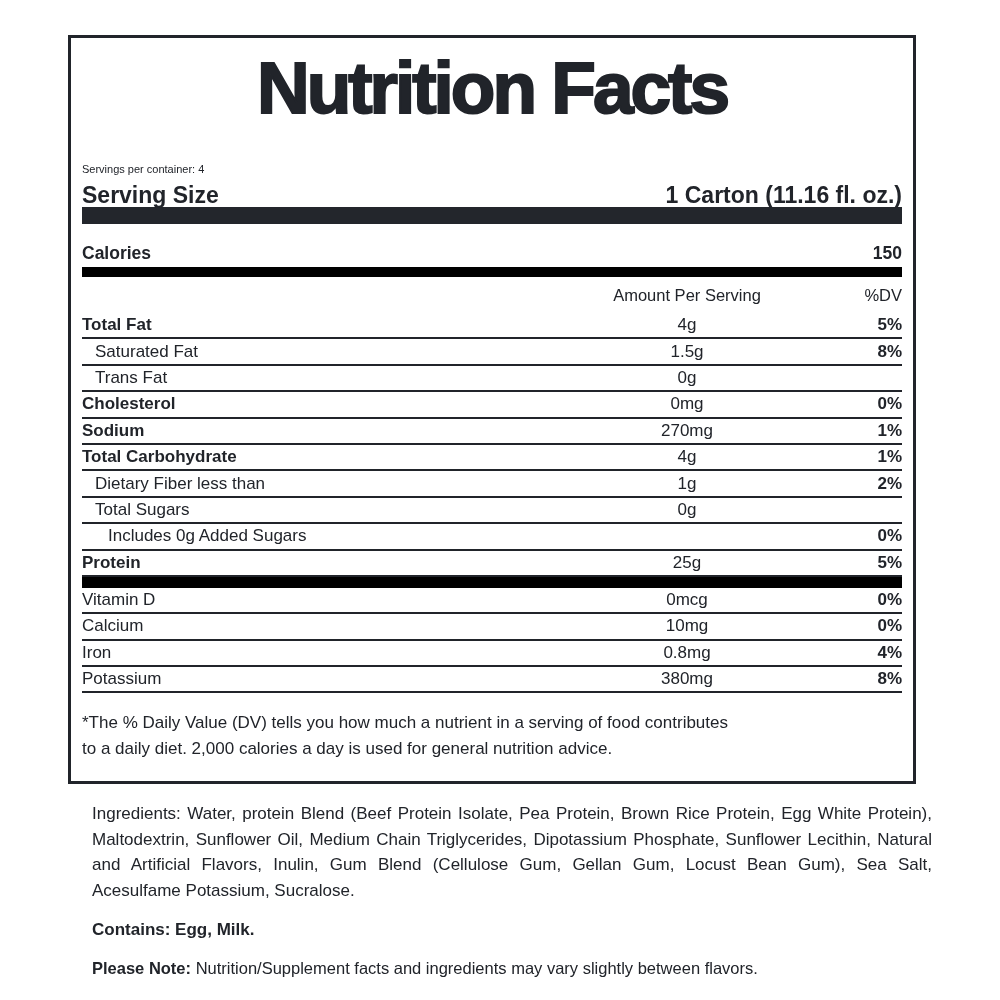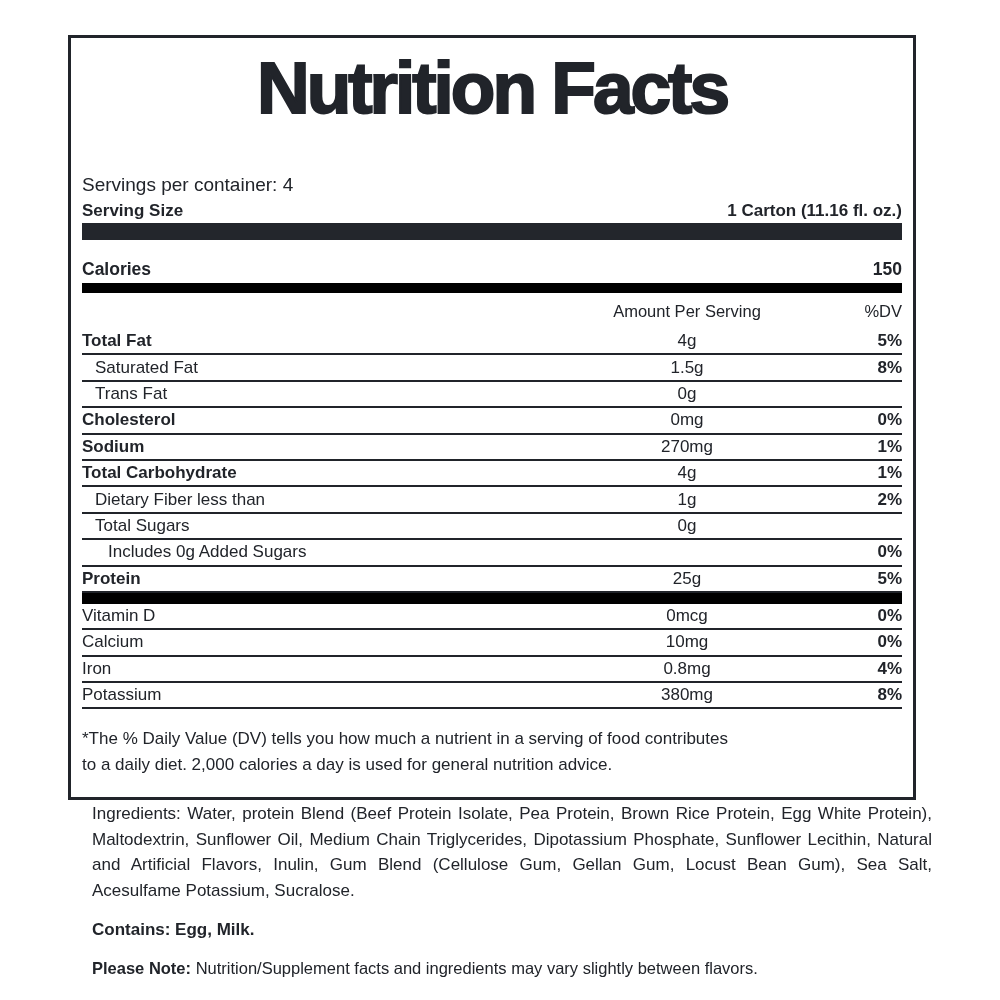--- a/index.html
+++ b/index.html
@@ -28,26 +28,26 @@
     height: 80px;
     line-height: 80px;
     text-align: center;
     font-size: 73px;
     font-weight: 900;
     letter-spacing: -3px;
     -webkit-text-stroke: 2px #21242a;
     white-space: nowrap;
   }
 
-  .servings { margin-top: 47px; font-size: 19px; line-height: 20px; }
+  .servings { margin-top: 31px; font-size: 11px; line-height: 20px; }
 
   .row-flex {
     display: flex; justify-content: space-between; align-items: center;
   }
-  .serving-size-row { margin-top: 7px; height: 18px; font-size: 17px; font-weight: bold; }
+  .serving-size-row { margin-top: 7px; height: 18px; font-size: 23px; font-weight: bold; }
 
   .bar { width: 100%; }
   .bar-charcoal { margin-top: 3px; height: 17px; background: #23262c; }
   .bar-black-1  { margin-top: 5px; height: 10px; background: #000000; }
   .bar-black-2  { height: 11px; background: #000000; }
 
   .calories-row { margin-top: 20px; height: 18px; font-size: 17.5px; font-weight: bold; }
 
   .grid-row {
     display: grid;

